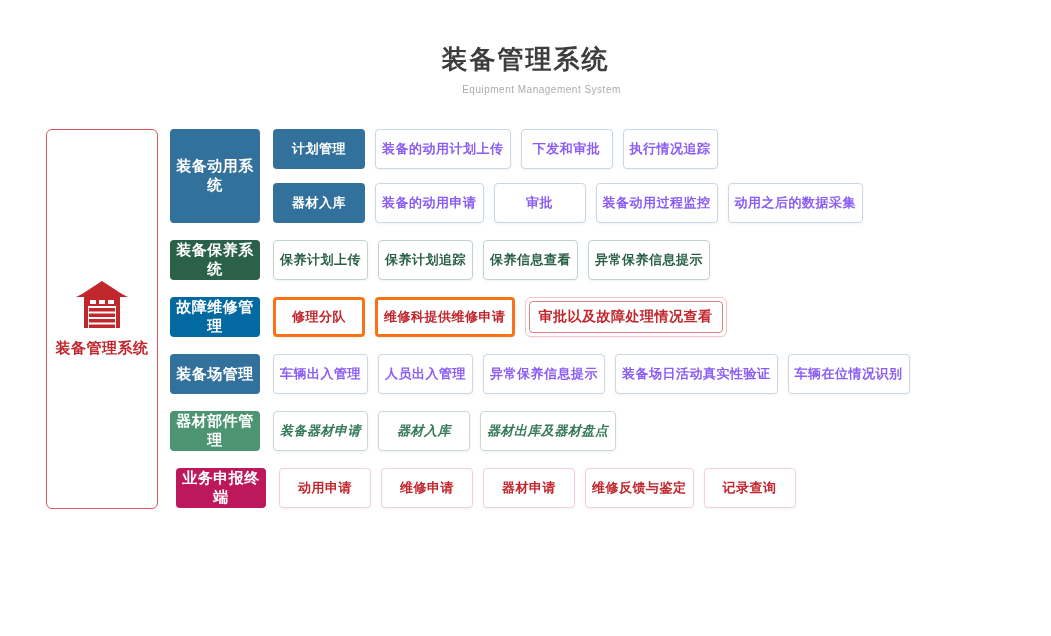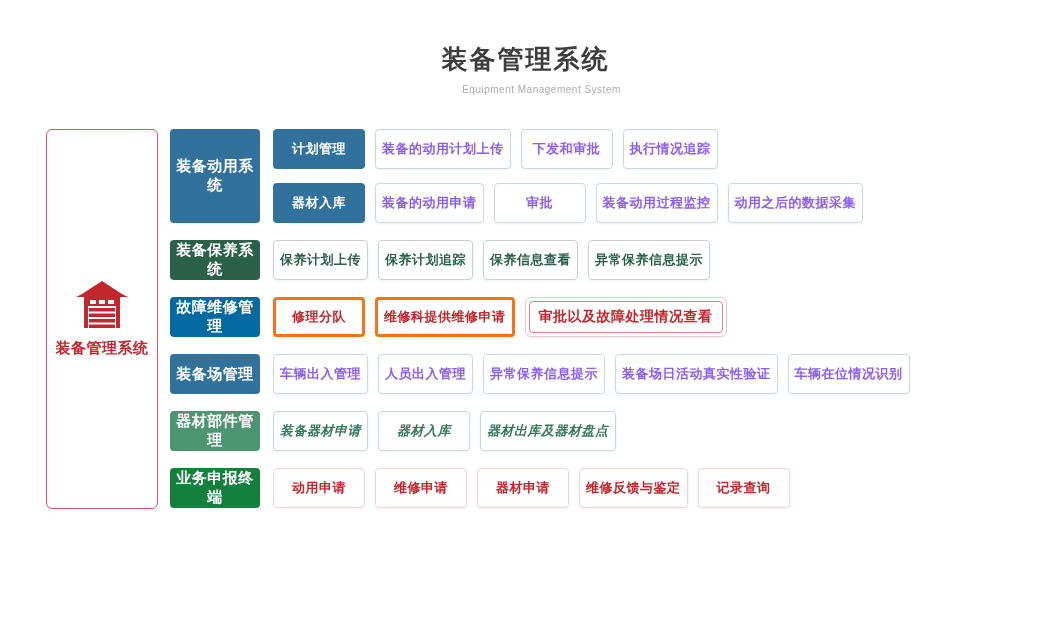--- a/index.html
+++ b/index.html
@@ -25,21 +25,21 @@
   .box { min-width:92px; height:40px; box-sizing:border-box; padding:0 6px; border-radius:4px;
     display:flex; align-items:center; justify-content:center; text-align:center;
     font-size:13px; font-weight:bold; letter-spacing:0.5px; }
   .subcat { color:#fff; }
   .item { background:#fff; box-shadow:0 1px 3px rgba(0,0,0,0.05); }
 
   .bg-blue   { background:#31719c; }
   .bg-dgreen { background:#2a6148; }
   .bg-red    { background:#0369a1; }
   .bg-green  { background:#4d9472; }
-  .bg-red2   { background:#15803d; }
+  .bg-red2   { background:#be185d;margin-left:6px; }
 
   .it-blue   { color:#8b5cf6; border:1px solid #c9d8e3; }
   .it-dgreen { color:#2a6148; border:1px solid #c3d4cb; }
   .it-red    { color:#c1272d; border:3px solid #f97316; }
   .it-green  { color:#35795a; border:1px solid #c6d8cf;font-style:italic; }
   .it-red2   { color:#c1272d; border:1px solid #f3d2d4; }
 
   .dbl { height:40px; box-sizing:border-box; padding:3px; border:1px solid #f2c6c8;
     border-radius:6px; background:#fff; box-shadow:0 1px 3px rgba(0,0,0,0.05); }
   .dbl-inner { height:100%; box-sizing:border-box; border:1px solid #dd8185; border-radius:4px;

